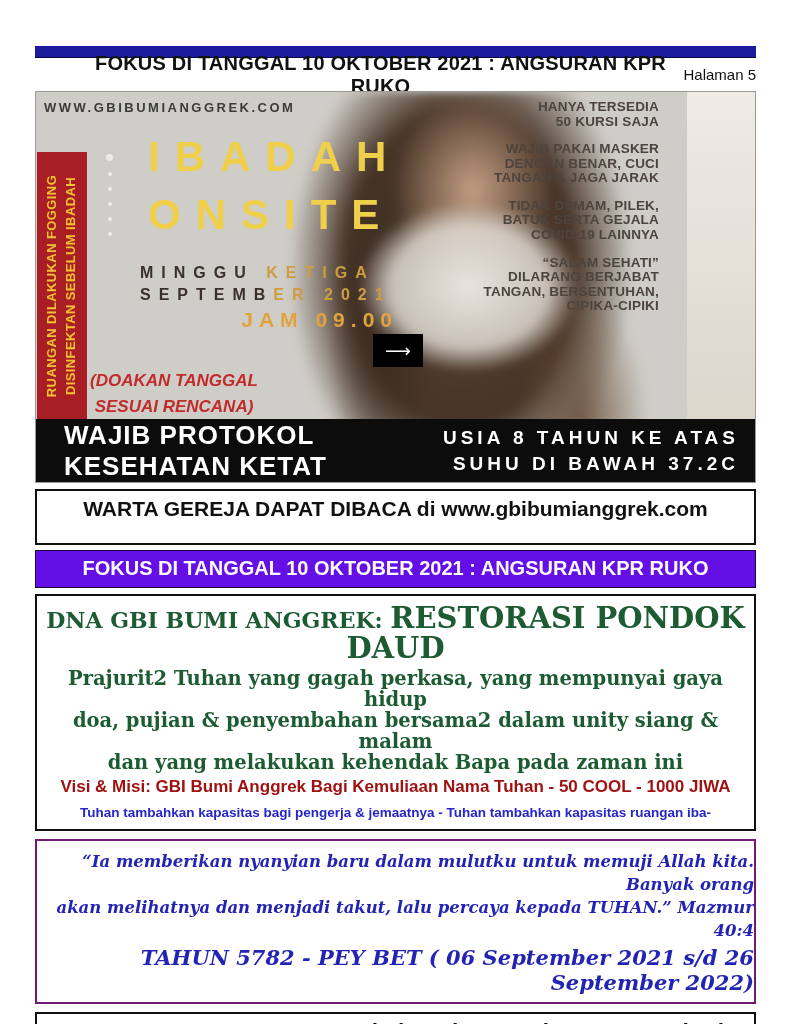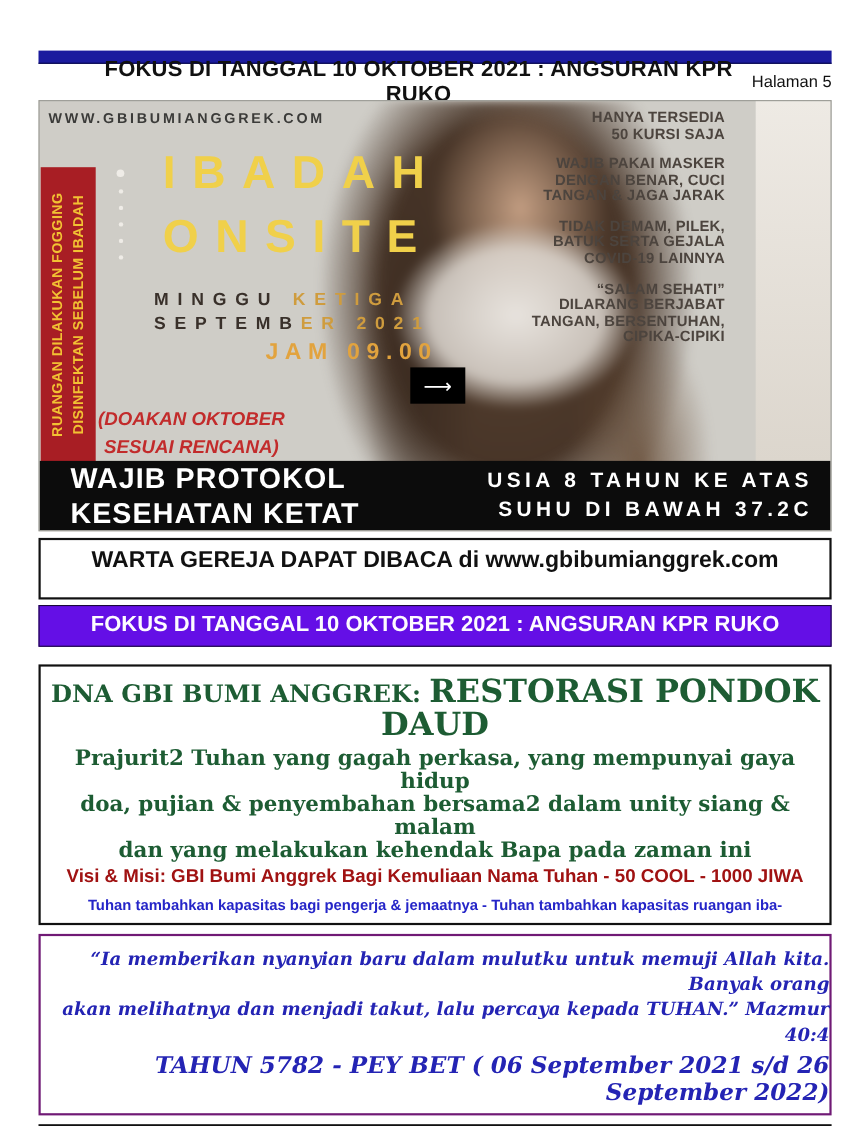--- a/index.html
+++ b/index.html
@@ -51,21 +51,21 @@
   .poster-bar{position:absolute;left:0;right:0;bottom:0;height:63px;background:#0c0c0c;color:#fff;
       display:flex;align-items:center;justify-content:space-between;padding:0 16px;box-sizing:border-box;}
   .poster-bar .left{font-size:26px;font-weight:bold;line-height:1.18;letter-spacing:1px;margin-left:12px;}
   .poster-bar .right{font-size:19px;font-weight:bold;line-height:1.35;letter-spacing:4px;text-align:right;}
 
   
   .warta-box{margin-top:6px;border:2px solid #111;text-align:center;padding:6px 0 22px;
       font-size:21px;font-weight:bold;background:#fff;}
   .focus-banner{margin-top:5px;background:#640fe6;border:1px solid #1a083d;color:#fdfbff;
       text-align:center;padding:6px 0 7px;font-size:20px;font-weight:bold;}
-  .dna-box{margin-top:16px;border:2px solid #111;text-align:center;padding:7px 4px 9px;}
+  .dna-box{margin-top:6px;border:2px solid #111;text-align:center;padding:7px 4px 9px;}
   .dna-heading{color:#1d5c33;font-family:"DejaVu Serif",serif;font-weight:bold;line-height:1.05;}
   .dna-heading .prefix{font-size:22px;}
   .dna-heading .main{font-size:29px;}
   .dna-body{color:#1d5c33;font-family:"DejaVu Serif",serif;font-weight:bold;
       font-size:19.5px;line-height:1.08;margin-top:4px;}
   .dna-visi{color:#a01212;font-weight:bold;font-size:17px;margin-top:4px;}
   .dna-note{color:#2525c8;font-weight:bold;font-size:13.5px;margin-top:8px;}
   .quote-box{margin-top:8px;border:2px solid #701a75;text-align:right;padding:9px 0 7px;}
   .quote-verse{color:#2424b4;font-family:"DejaVu Serif",serif;font-style:italic;font-weight:bold;
       font-size:16.5px;line-height:1.4;}
@@ -111,21 +111,21 @@
         <div class="t1">IBADAH</div>
         <div class="t2">ONSITE</div>
       </div>
 
       <div class="sched">
         <div class="l1"><span>MINGGU</span> <span class="gold">KETIGA</span></div>
         <div class="l2"><span>SEPTEMB</span><span class="gold">ER 2021</span></div>
         <div class="l3">JAM 09.00</div>
       </div>
 
-      <div class="doakan pre">(DOAKAN OKTOBER
+      <div class="doakan pre">(DOAKAN TANGGAL
 SESUAI RENCANA)</div>
 
       <div class="protocols">
         <p class="pre">HANYA TERSEDIA
 50 KURSI SAJA</p>
         <p class="pre">WAJIB PAKAI MASKER
 DENGAN BENAR, CUCI
 TANGAN &amp; JAGA JARAK</p>
         <p class="pre">TIDAK DEMAM, PILEK,
 BATUK SERTA GEJALA

